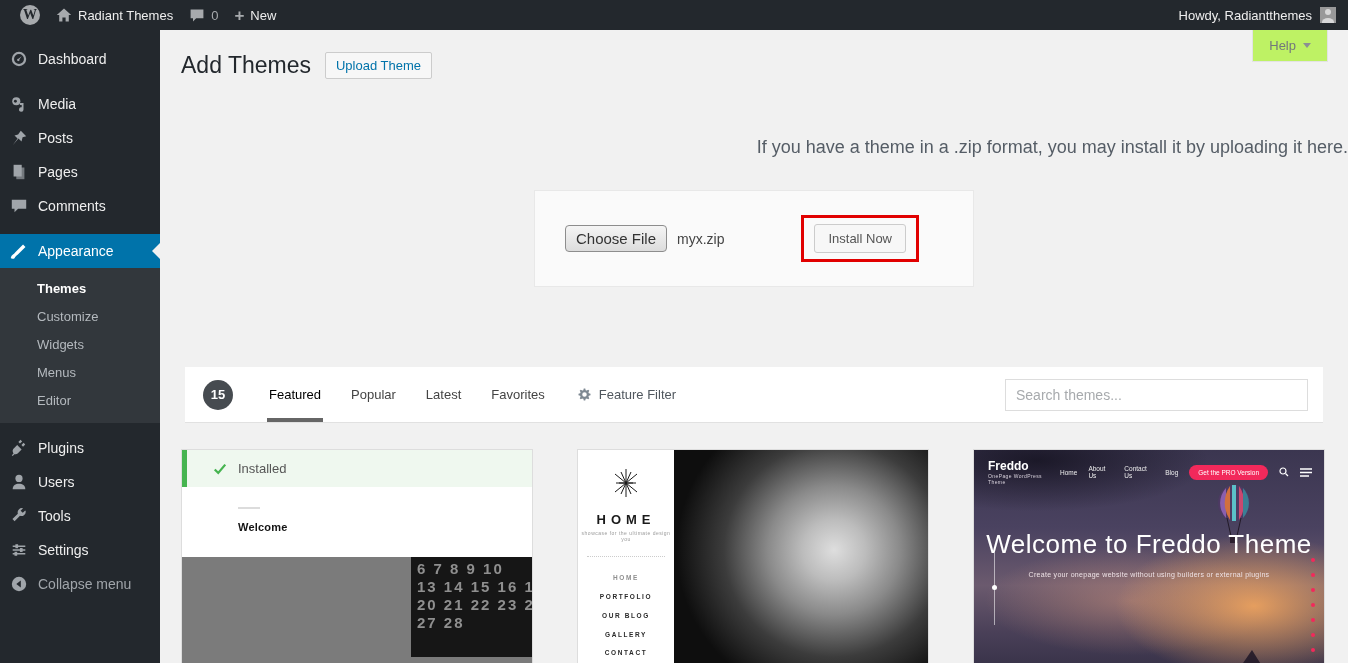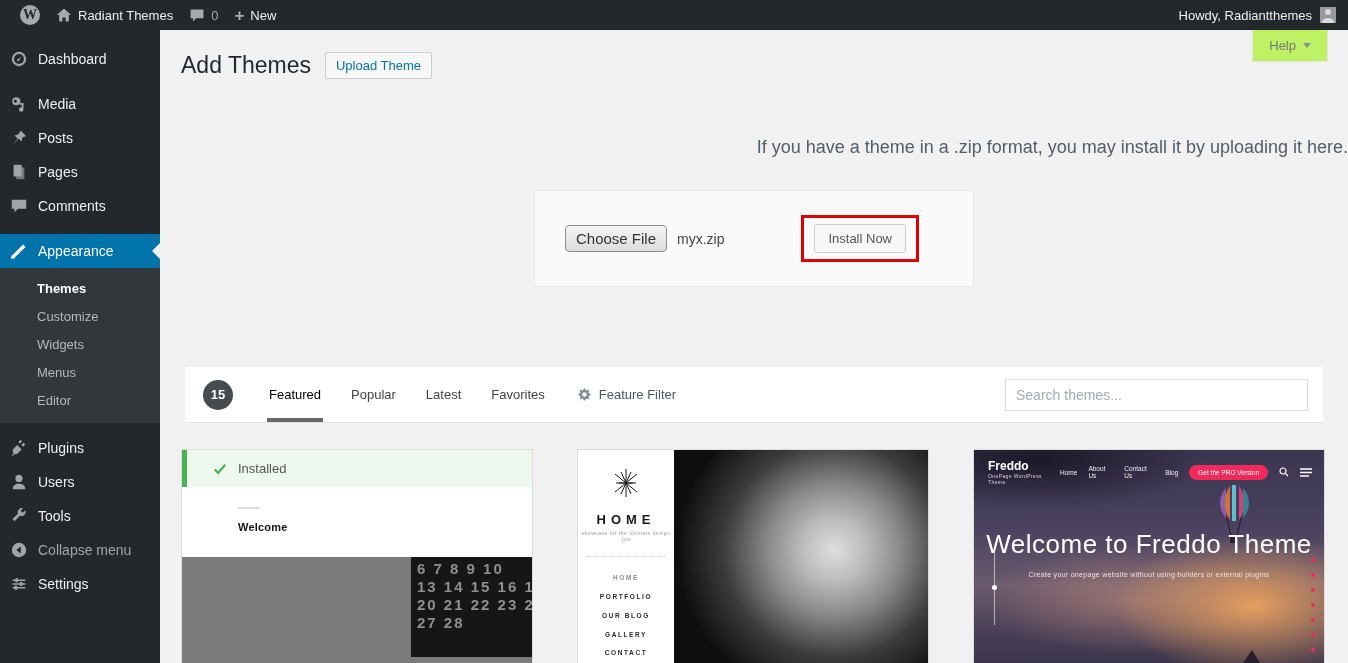--- a/index.html
+++ b/index.html
@@ -238,36 +238,36 @@
     <span class="ico">
       <svg viewBox="0 0 20 20">
           <path d="M17.5 5.2a4.8 4.8 0 01-6.4 4.6l-6 6-2.4-2.4 6-6a4.8 4.8 0 015.8-6l-2.7 2.7 2.4 2.4 2.7-2.7c.4.4.6.9.6 1.4z"></path>
         </svg>
     </span>
     <span>Tools</span>
   </div>
   <div class="mi">
     <span class="ico">
       <svg viewBox="0 0 20 20">
-          <circle cx="10" cy="10" r="8"></circle>
-          <path d="M12 6l-5 4 5 4z" fill="#23282d"></path>
-        </svg>
-    </span>
-    <span class="collapse-label">Collapse menu</span>
-  </div>
-  <div class="mi">
-    <span class="ico">
-      <svg viewBox="0 0 20 20">
           <path d="M3 5h14v1.6H3zM3 9.2h14v1.6H3zM3 13.4h14V15H3z"></path>
           <rect x="6" y="3.6" width="3" height="4.4"></rect>
           <rect x="11" y="7.8" width="3" height="4.4"></rect>
           <rect x="5" y="12" width="3" height="4.4"></rect>
         </svg>
     </span>
     <span>Settings</span>
+  </div>
+  <div class="mi">
+    <span class="ico">
+      <svg viewBox="0 0 20 20">
+          <circle cx="10" cy="10" r="8"></circle>
+          <path d="M12 6l-5 4 5 4z" fill="#23282d"></path>
+        </svg>
+    </span>
+    <span class="collapse-label">Collapse menu</span>
   </div>
 </div>
 
 <div class="content">
 
   <div class="help-tab">
     <span>Help</span>
     <span class="help-caret"></span>
   </div>
 

